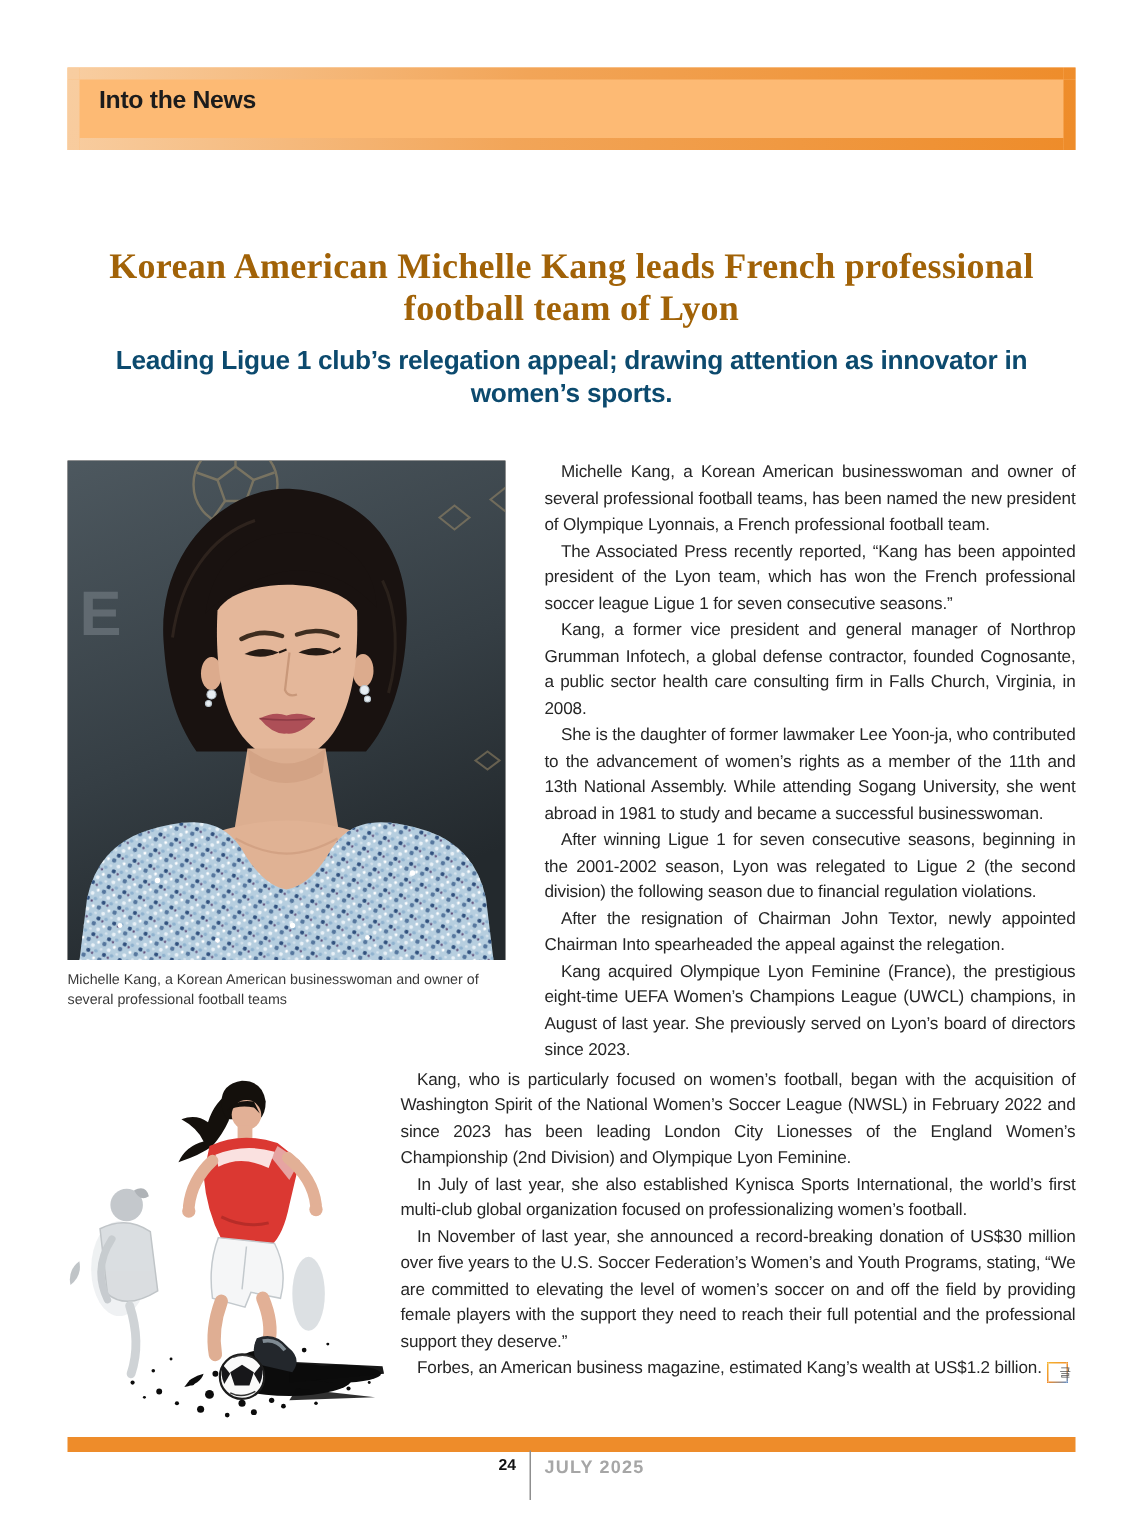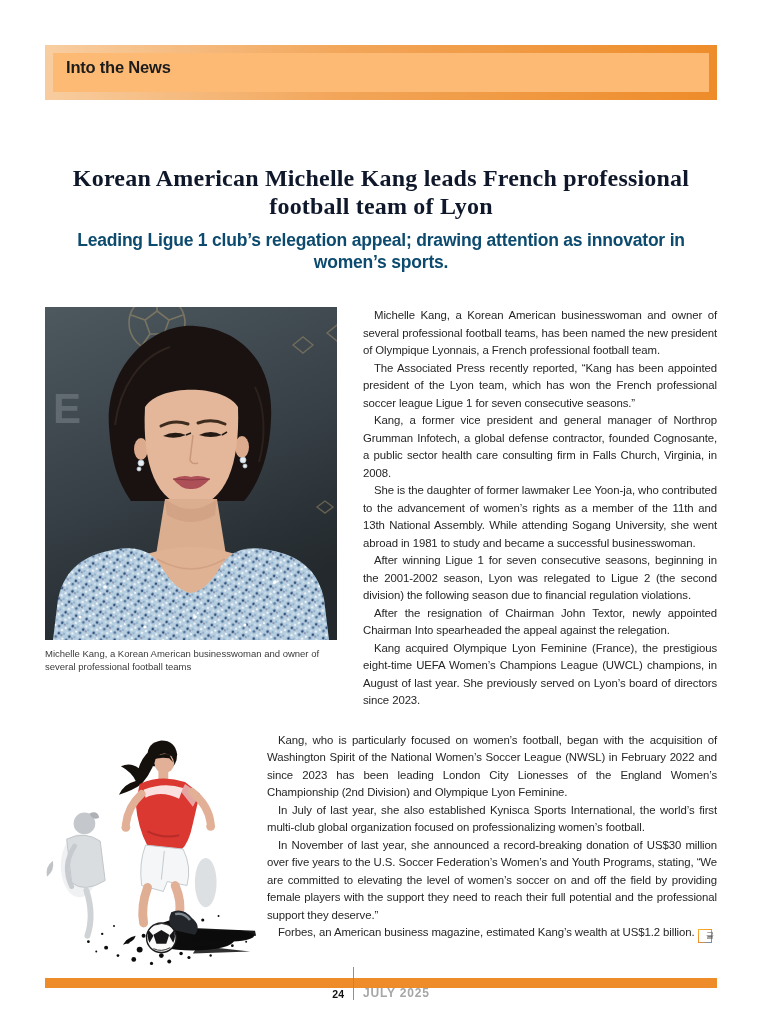--- a/index.html
+++ b/index.html
@@ -15,21 +15,21 @@
     box-sizing:border-box;width:672px;height:55px;
     border:8px solid #f0a04b;
     border-image:linear-gradient(100deg,#f8cda0 0%,#f2a558 45%,#ee8c2a 100%) 1;
     background:#fdba74;padding:5px 0 0 13px;
   }
   .header-label{font-size:16.5px;font-weight:700;color:#1c1c1c;letter-spacing:-0.2px;}
 
   .title{
     margin:64px auto 0 auto;max-width:648px;text-align:center;
     font-family:"Liberation Serif","DejaVu Serif",serif;
-    font-size:24px;line-height:28px;font-weight:700;color:#0f172a;
+    font-size:24px;line-height:28px;font-weight:700;color:#a16207;
     letter-spacing:0.2px;
   }
   .subtitle{
     margin:10px auto 0 auto;max-width:624px;text-align:center;
     font-size:17.5px;line-height:21.5px;font-weight:700;color:#0c4a6e;
     letter-spacing:-0.2px;
   }
 
   
   .columns{display:flex;gap:26px;margin-top:34px;}
@@ -40,37 +40,37 @@
     margin-top:7px;font-size:9.5px;line-height:13px;color:#3a3a3a;width:300px;
   }
   .text-col{flex:1;min-width:0;}
   .body-text p{
     margin:0;text-align:justify;text-indent:11px;
     font-size:11.4px;line-height:17.5px;color:#262626;
     letter-spacing:-0.1px;
   }
 
   
-  .bottom{display:flex;gap:10px;margin-top:22px;}
+  .bottom{display:flex;gap:10px;margin-top:2px;}
   .illustration{flex:0 0 212px;width:212px;height:238px;}
   .bottom-text{flex:1;min-width:0;padding-top:0;}
 
   .endmark{
     display:inline-flex;align-items:center;justify-content:center;
     width:12px;height:12px;margin-left:3px;vertical-align:-2px;
     border:1px solid #f0a030;
     border-image:linear-gradient(140deg,#f6b52e 0%,#ef8c2a 55%,#5b8fd0 100%) 1;
     font-size:8px;line-height:8px;color:#555;background:#fff;
   }
 
   .footer-bar{width:672px;height:10px;background:#ee8c2a;margin-top:8px;}
 
   .page-footer{
     position:absolute;left:0;top:967px;width:762px;
-    display:flex;justify-content:center;align-items:flex-end;gap:9px;
+    display:flex;justify-content:center;align-items:flex-start;gap:9px;
   }
   .pagenum{font-size:10.5px;font-weight:700;color:#111;padding-top:4px;}
   .footer-divider{width:1px;height:33px;background:#8f8f8f;}
   .issue{font-size:12px;font-weight:700;color:#a6a6a6;letter-spacing:0.8px;padding-top:4px;}
 </style>
 </head>
 <body>
 
 <div class="page">
 

